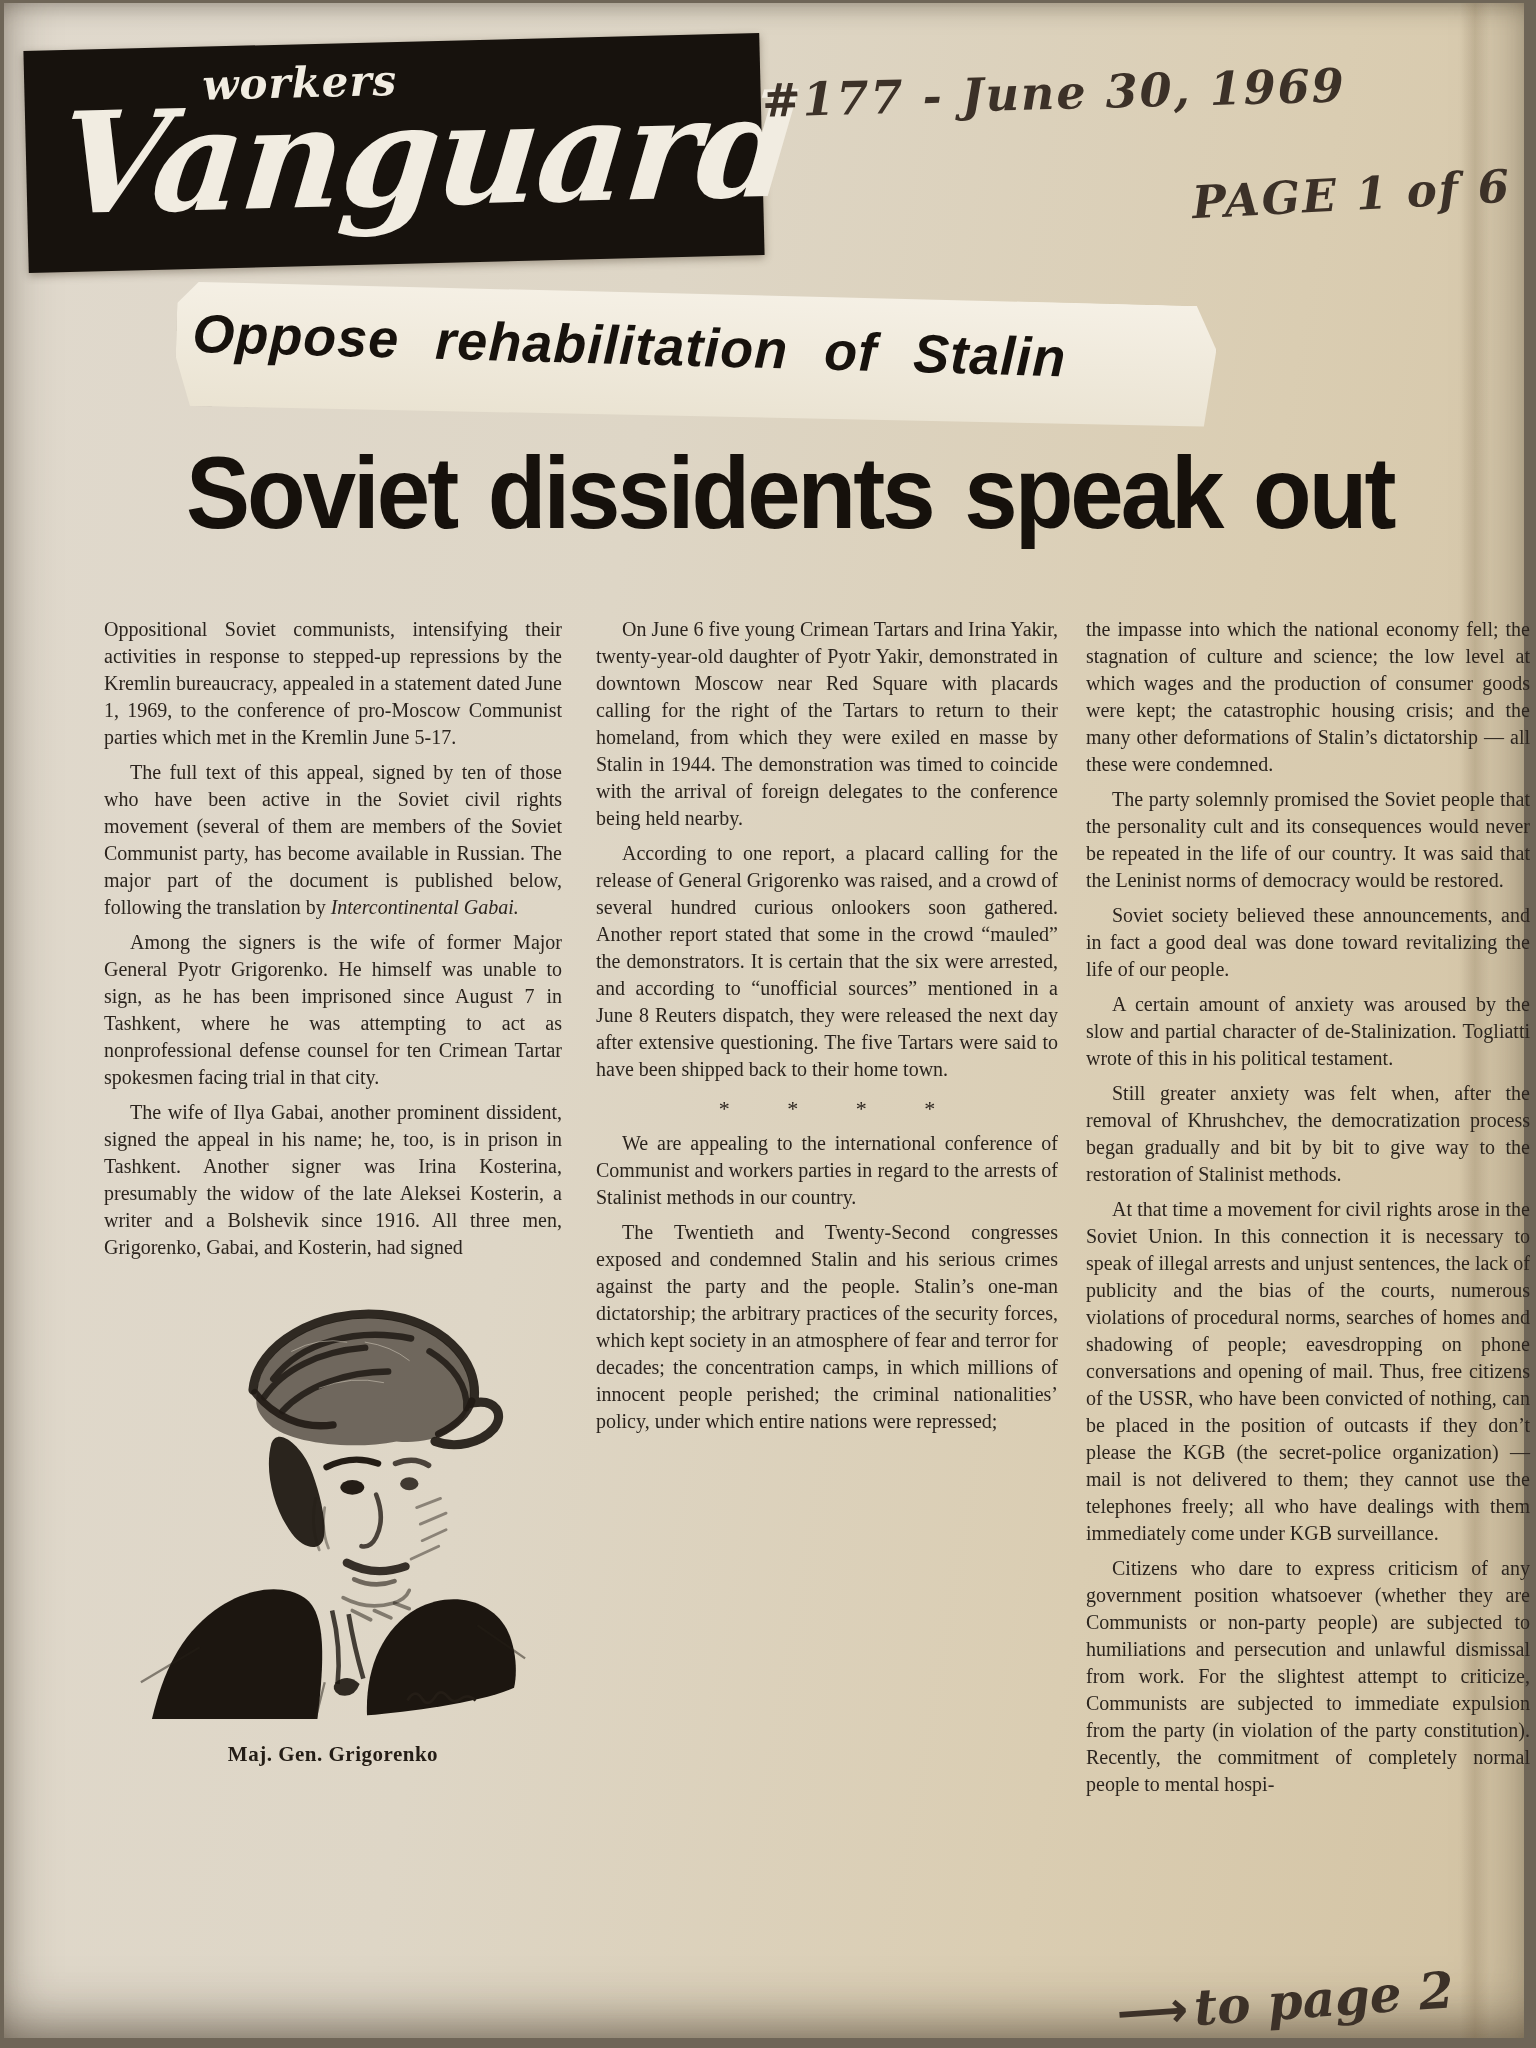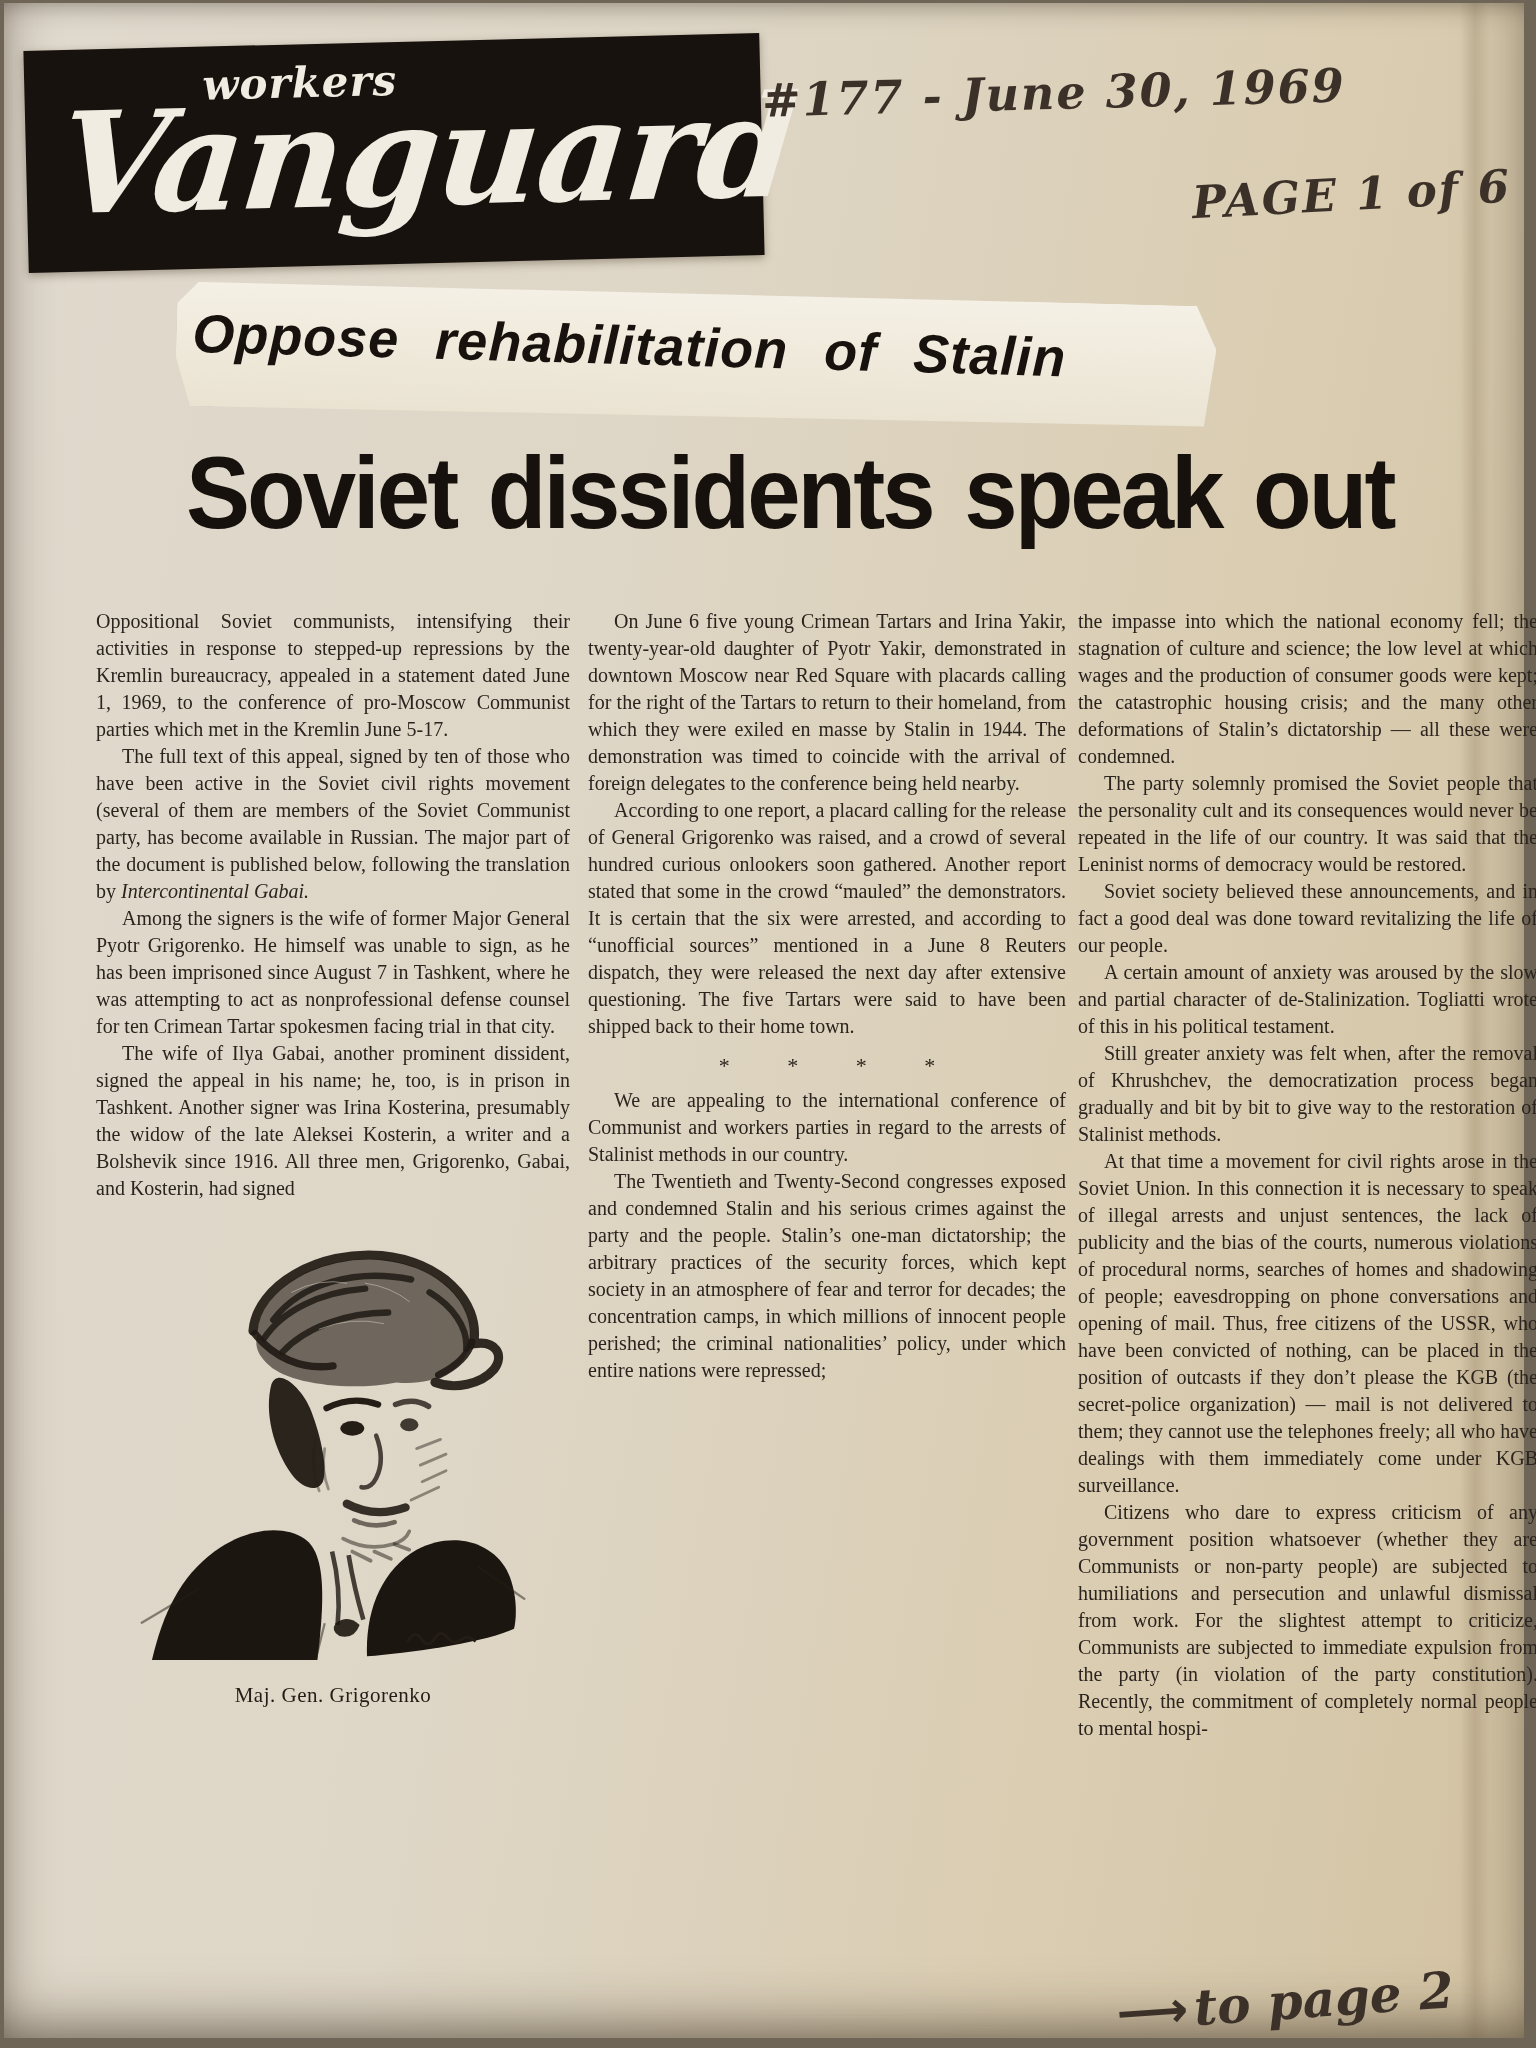--- a/index.html
+++ b/index.html
@@ -71,31 +71,31 @@
     white-space:nowrap;
   }
   
   .col{
     position:absolute;top:608px;color:#2b241e;
     font-size:20px;line-height:27px;text-align:justify;
   }
   .col-1{left:96px;width:474px;}
   .col-2{left:588px;width:478px;}
   .col-3{left:1078px;width:460px;}
-  .para{margin:0;text-indent:26px;}
+  .para{margin:8px;text-indent:26px;}
   .para.flush{text-indent:0;}
   .stars{
     text-align:center;letter-spacing:26px;font-size:22px;
     margin:12px 0 8px;text-indent:26px;color:#2b241e;
   }
   
   .portrait{margin:26px auto 0;width:424px;}
   .portrait svg{display:block;}
   .caption{
-    text-align:center;font-weight:400;font-size:21px;margin-top:22px;
+    text-align:center;font-weight:700;font-size:21px;margin-top:22px;
     color:#241d16;letter-spacing:.5px;
   }
 </style>
 </head>
 <body>
 
 <div class="photo">
   <div class="fold"></div>
 </div>
 

